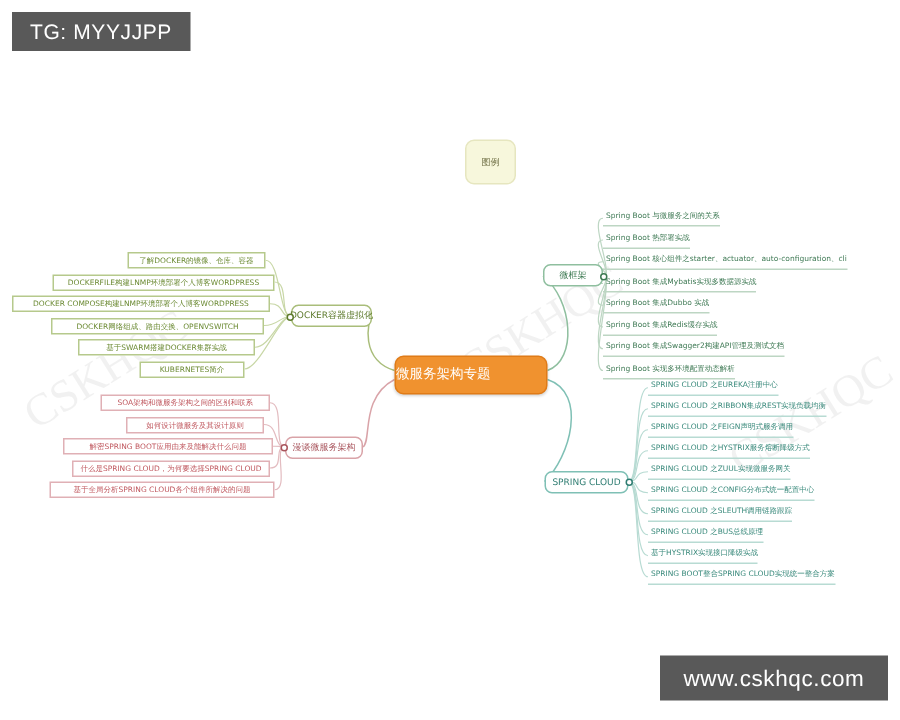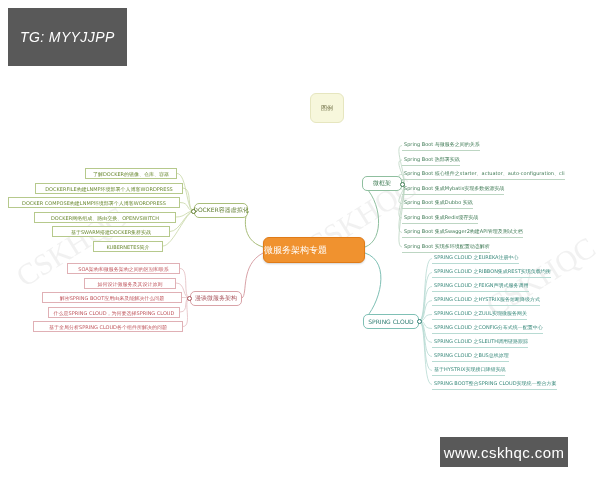--- a/index.html
+++ b/index.html
@@ -12,22 +12,22 @@
   #canvas{position:absolute;inset:0;width:600px;height:480px;}
   #links{position:absolute;left:0;top:0;width:600px;height:480px;pointer-events:none;}
 
   
   .wm{
     position:absolute;background:#595959;color:#ffffff;
     font-family:"Liberation Sans",sans-serif;
     display:flex;align-items:center;justify-content:center;
     letter-spacing:.4px;
   }
-  #wm-tl{left:8px;top:8px;padding:21px 12px;font-size:14px;font-style:italic;}
-  #wm-br{left:440px;top:437px;width:128px;height:30px;font-size:15px;}
+  #wm-tl{left:8px;top:8px;padding:5px 12px;font-size:14px;}
+  #wm-br{left:440px;top:437px;width:152px;height:30px;font-size:15px;}
 
   
   .ghost{
     position:absolute;color:rgba(150,150,150,.13);
     font-size:30px;font-family:"Liberation Serif",serif;
     transform:rotate(-32deg);white-space:nowrap;user-select:none;
   }
 
   
   .node{position:absolute;box-sizing:border-box;white-space:nowrap;}

